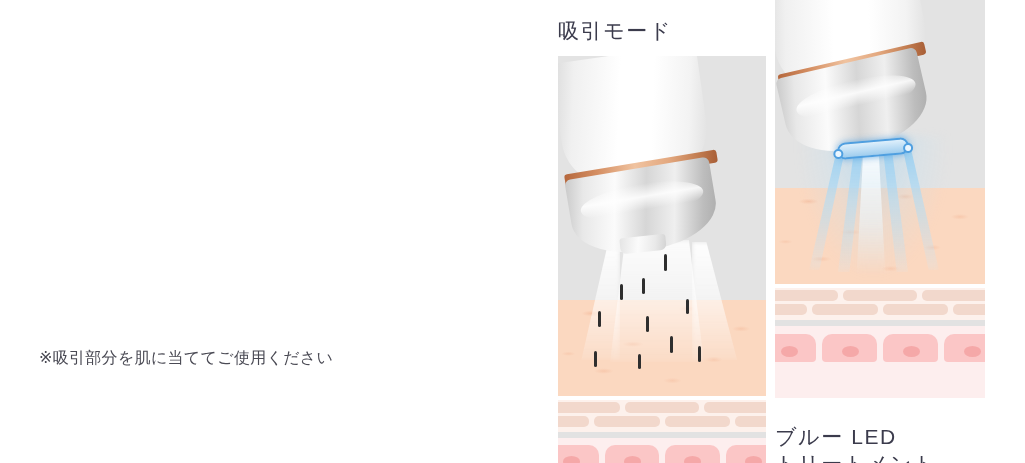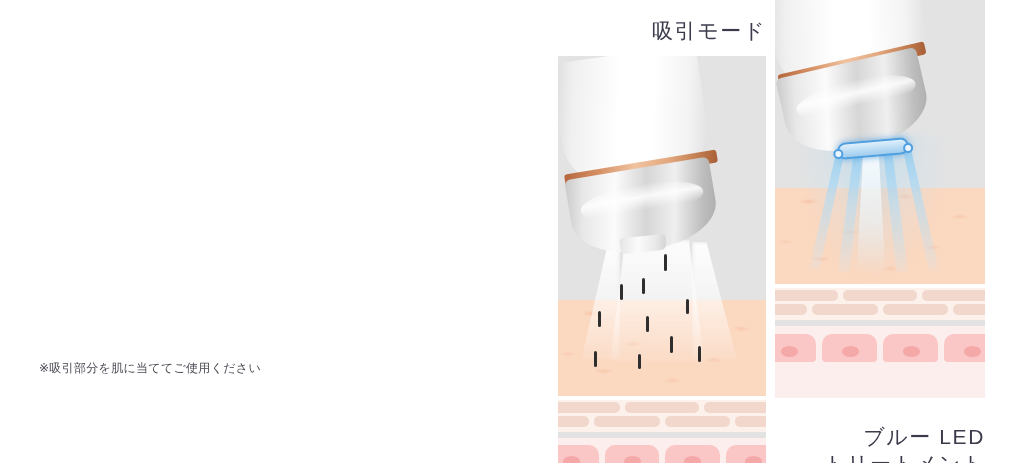--- a/index.html
+++ b/index.html
@@ -47,24 +47,24 @@
     font-size: 16.5px;
     font-weight: 400;
     line-height: 1.92;
     letter-spacing: 0.35px;
     white-space: pre-line;
   }
 
   .note-copy {
     position: absolute;
     left: 1px;
-    top: 359px;
+    top: 345px;
     margin: 0;
     color: #4a4a54;
-    font-size: 12px;
+    font-size: 16px;
     font-weight: 400;
     line-height: 1.6;
     letter-spacing: 0.3px;
   }
 
   
   .panel {
     position: absolute;
     overflow: hidden;
     background: #e2e2e2;
@@ -84,21 +84,21 @@
 
   
   .caption {
     position: absolute;
     margin: 0;
     color: #3b3b4c;
     font-size: 21px;
     font-weight: 400;
     letter-spacing: 1.6px;
     line-height: 1.28;
-    text-align: right;
+    text-align: left;
     white-space: pre-line;
   }
   #caption-suction {
     left: 558px;
     top: 18px;
     width: 208px;
   }
   #caption-led {
     left: 775px;
     top: 424px;

